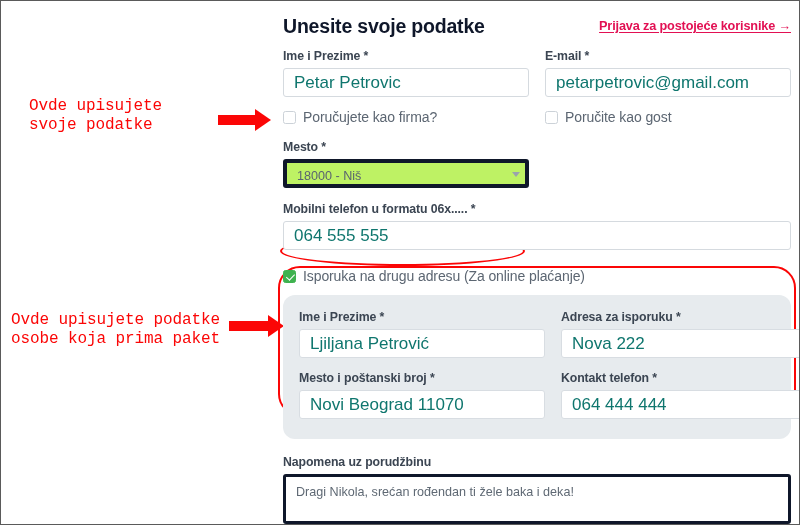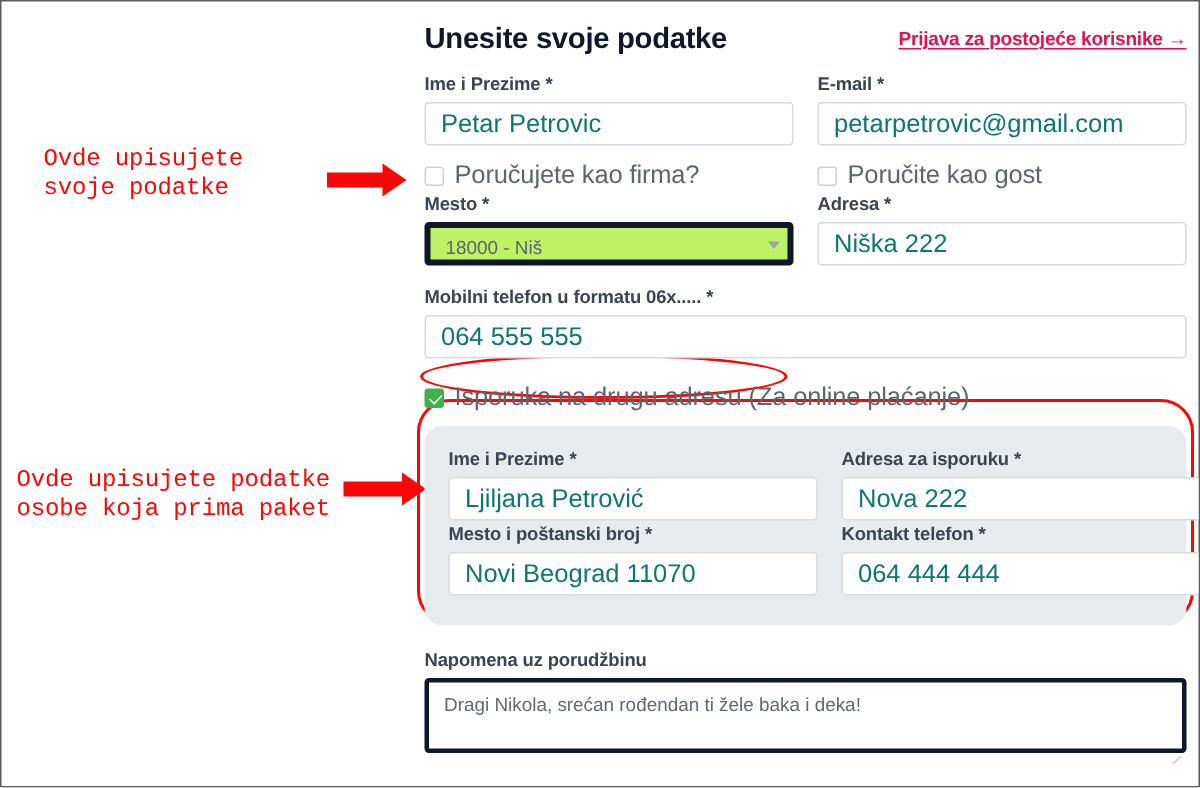--- a/index.html
+++ b/index.html
@@ -183,21 +183,21 @@
   .check-box.checked::after {
     content: "";
     position: absolute;
     left: 4px; top: 1px;
     width: 3.5px; height: 7px;
     border: solid #ffffff;
     border-width: 0 1.8px 1.8px 0;
     transform: rotate(43deg);
   }
   .check-label {
-    font-size: 17px;
+    font-size: 14px;
     color: #5c6672;
     letter-spacing: -0.1px;
     cursor: pointer;
   }
 
   
   #recipient-panel {
     background: #e7ebee;
     border-radius: 12px;
     padding: 15px 16px 20px 16px;
@@ -232,21 +232,21 @@
     height: 1px;
     background: #9aa3ac;
     transform-origin: right bottom;
   }
   .resize-grip i:nth-child(1){ bottom:0; width:8px; transform: rotate(-45deg); }
   .resize-grip i:nth-child(2){ bottom:0; width:5px; transform: rotate(-45deg) translateY(3px);}
   .resize-grip i:nth-child(3){ bottom:0; width:2.5px; transform: rotate(-45deg) translateY(6px);}
 
   .mt10 { margin-top: 10px; }
   .mt9  { margin-top: 9px; }
-  .mt13 { margin-top: 2px; }
+  .mt13 { margin-top: 13px; }
   .mt14 { margin-top: 14px; }
   .mt16 { margin-top: 16px; }
 </style>
 </head>
 <body>
 
 <div id="screen">
 
   <div class="annot" id="annot-1">Ovde upisujete
 svoje podatke</div>
@@ -292,24 +292,20 @@
       </div>
     </div>
 
     <div class="row mt13">
       <div class="col">
         <div class="field-label">Mesto *</div>
         <div class="select-wrap">
           <div class="select">18000 - Niš</div>
           <span class="select-caret"></span>
         </div>
-      </div>
-      <div class="col">
-        <div class="field-label">Adresa *</div>
-        <input class="input" type="text" value="Niška 222" style="">
       </div>
     </div>
 
     <div class="row mt14">
       <div class="col-full">
         <div class="field-label">Mobilni telefon u formatu 06x..... *</div>
         <input class="input" type="text" value="064 555 555" style="">
       </div>
     </div>
 

